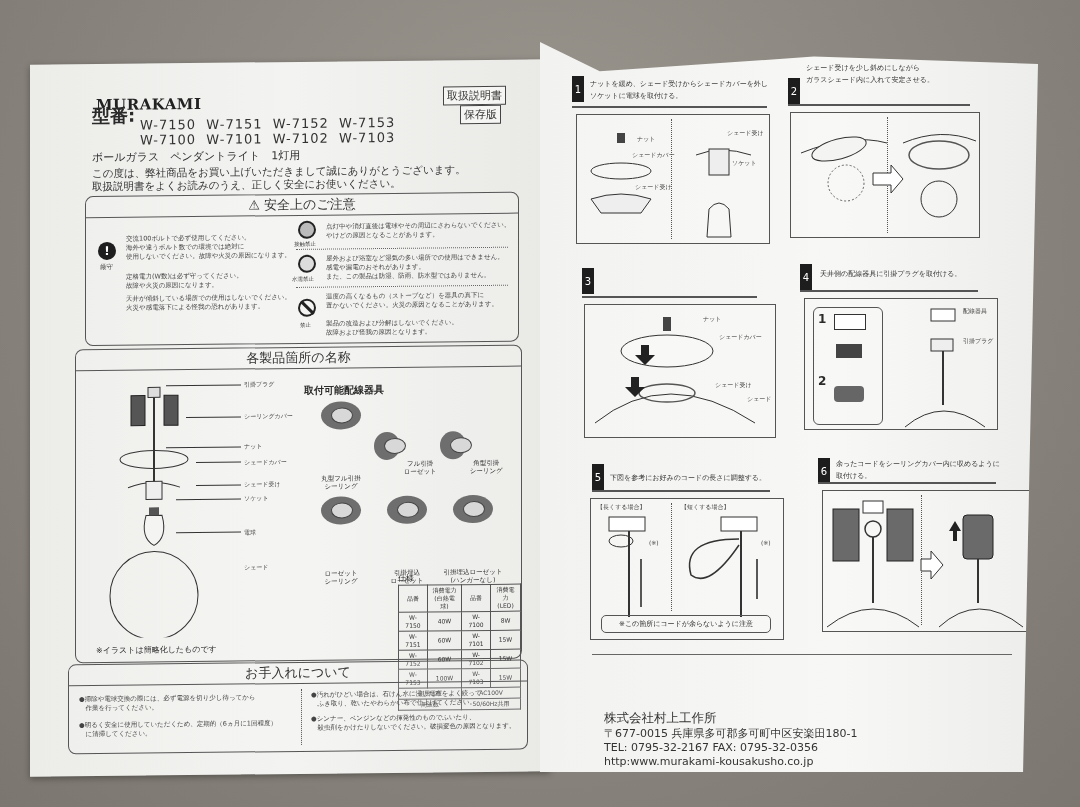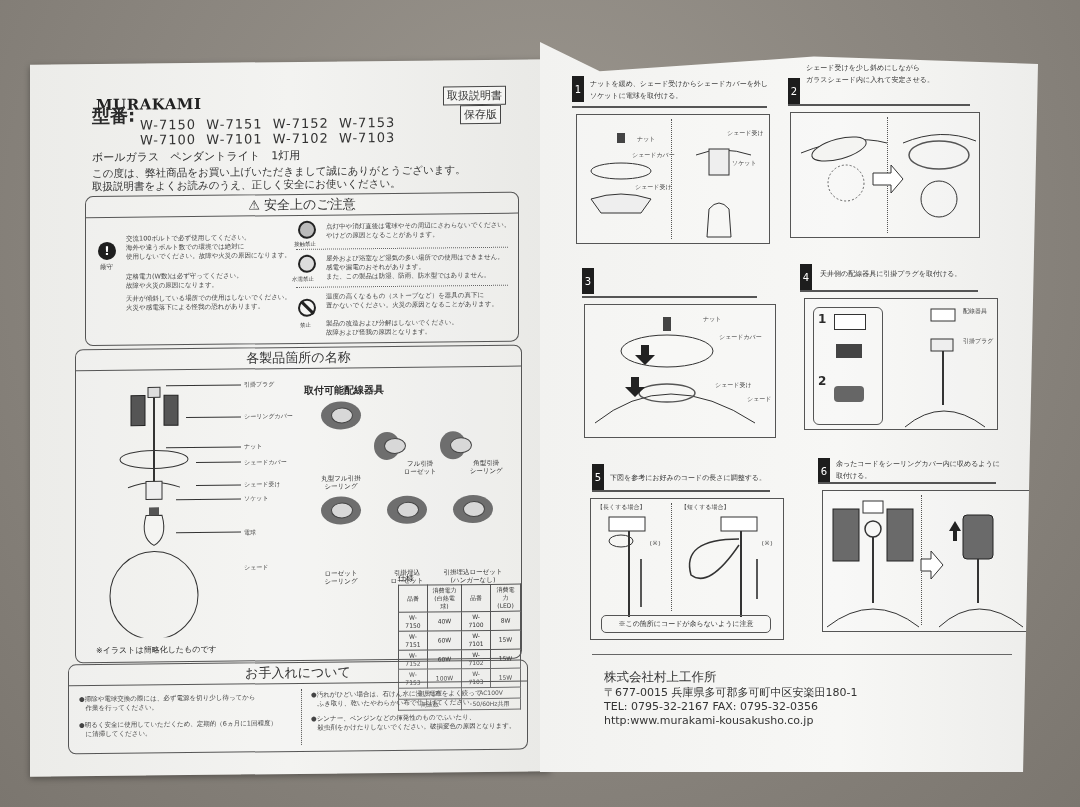--- a/index.html
+++ b/index.html
@@ -23,21 +23,21 @@
   .step-txt{font-size:7px;line-height:12px;color:#333;}
   .step-line{height:1.5px;background:#555;}
   .fig{border:1.3px solid #555;background:rgba(255,255,255,.2);}
   .dotv{border-left:1.5px dotted #555;}
   .doth{border-top:1.5px dotted #666;}
   table.spec{border-collapse:collapse;font-size:6px;color:#333;}
   table.spec td{border:1px solid #555;padding:1px 3px;text-align:center;line-height:8px;}
   .fixture{width:40px;height:28px;border-radius:50%;background:#6e6e6e;position:relative;}
   .fixture::after{content:"";position:absolute;left:10px;top:6px;width:20px;height:14px;border-radius:50%;background:#d8d8d8;border:1px solid #444;}
   .fixture-lbl{font-size:6.5px;text-align:center;line-height:8px;color:#333;width:60px;margin-top:45px;}
-  .footer{font-size:11px;line-height:13px;color:#333;}
+  .footer{font-size:11px;line-height:13px;color:#333;margin-top:41px;}
 </style>
 </head>
 <body>
 
 <div class="bg"></div>
 
 <div class="page left">
   <div class="abs brand">MURAKAMI</div>
   <div class="abs stamp" style="left:413px;top:26px;">取扱説明書</div>
   <div class="abs stamp" style="left:430px;top:45px;">保存版</div>
@@ -290,21 +290,21 @@
       <line x1="48" y1="52" x2="48" y2="106" stroke="#333" stroke-width="2"></line>
       <path d="M10 128 Q48 96 90 128" fill="none" stroke="#333"></path>
     </svg>
     <div class="abs lbl" style="left:158px;top:8px;">配線器具</div>
     <div class="abs lbl" style="left:158px;top:38px;">引掛プラグ</div>
   </div>
 
   <div class="abs step-no" style="left:52px;top:422px;">5</div>
   <div class="abs step-txt" style="left:70px;top:430px;">下図を参考にお好みのコードの長さに調整する。</div>
   <div class="abs step-line" style="left:52px;top:448px;width:178px;"></div>
-  <div class="abs fig" style="left:50px;top:456px;width:192px;height:140px;font-family:Liberation Mono, monospace;">
+  <div class="abs fig" style="left:50px;top:456px;width:192px;height:140px;">
     <div class="abs lbl" style="left:6px;top:4px;">【長くする場合】</div>
     <div class="abs lbl" style="left:90px;top:4px;">【短くする場合】</div>
     <div class="abs dotv" style="left:80px;top:4px;height:108px;"></div>
     <svg class="abs" width="192" height="120">
       <rect x="18" y="18" width="36" height="14" fill="#fff" stroke="#333"></rect>
       <line x1="38" y1="32" x2="38" y2="118" stroke="#333" stroke-width="2"></line>
       <ellipse cx="30" cy="42" rx="12" ry="6" fill="none" stroke="#333"></ellipse>
       <line x1="50" y1="60" x2="50" y2="108" stroke="#222" stroke-width="1.5"></line>
       <rect x="130" y="18" width="36" height="14" fill="#fff" stroke="#333"></rect>
       <line x1="150" y1="32" x2="150" y2="118" stroke="#333" stroke-width="2"></line>

